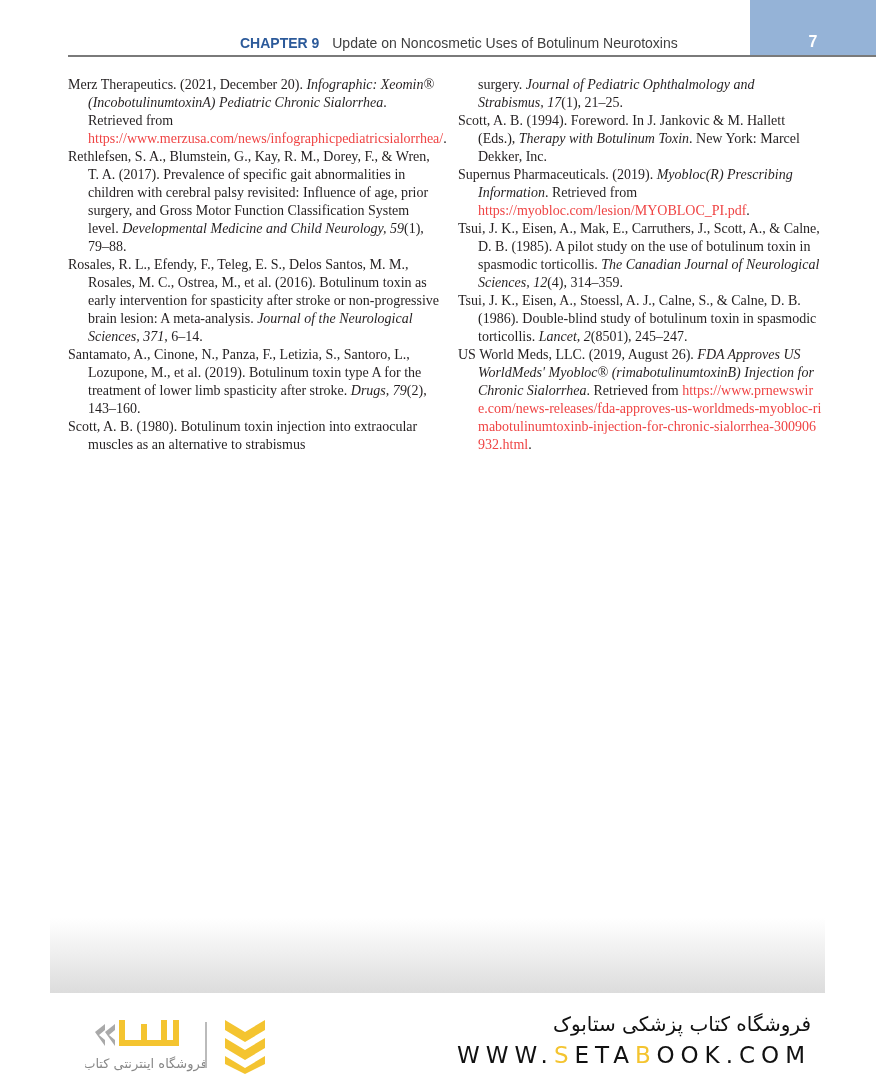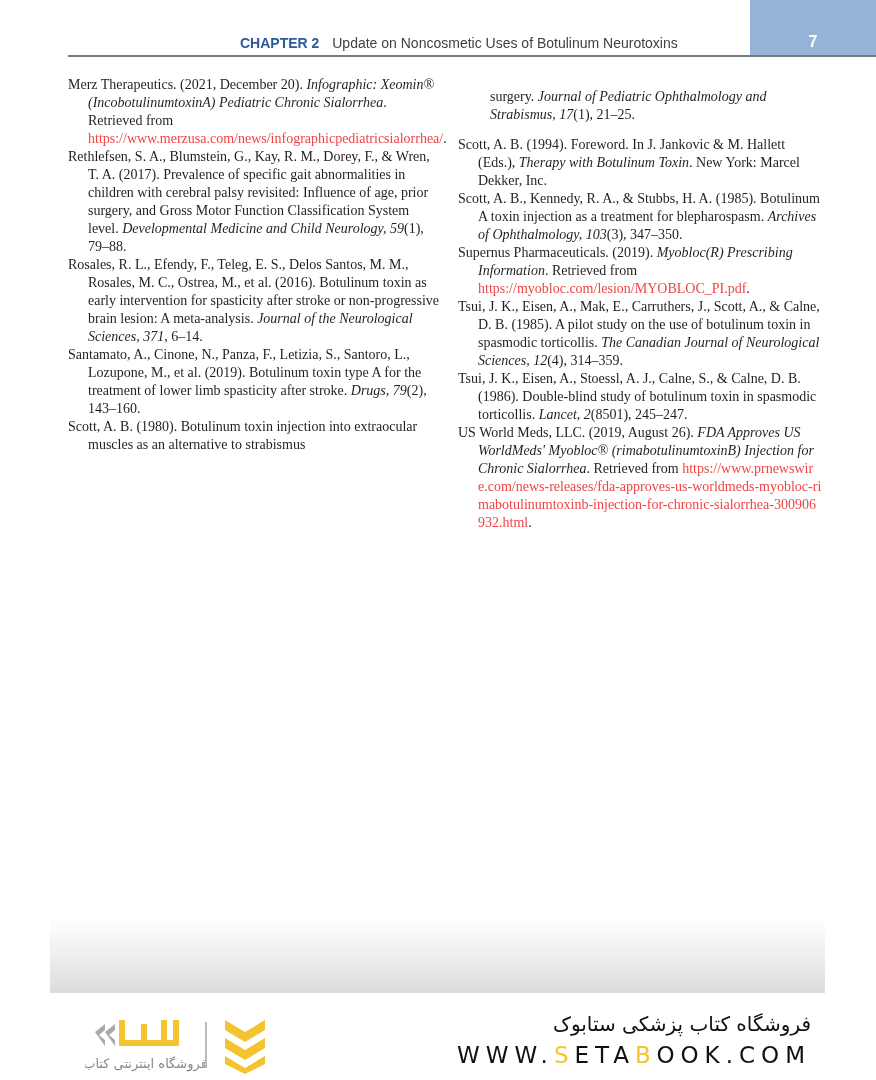--- a/index.html
+++ b/index.html
@@ -27,21 +27,21 @@
     position: absolute; left: 68px; top: 55px; width: 808px; height: 2px; background: #7a7a7a;
   }
   .col {
     position: absolute; top: 76px; font-size: 14px; line-height: 18px;
   }
   .col.left { left: 68px; width: 372px; }
   .col.right { left: 458px; width: 364px; }
   .ref { padding-left: 20px; text-indent: -20px; margin: 0; }
   .ref i { font-style: italic; }
   .link { color: #ef4444; }
-  .cont { padding-left: 20px; margin: 12px; font-family: Liberation Serif, serif; }
+  .cont { padding-left: 20px; margin: 0; font-family: Liberation Serif, serif; }
   .shadow-band {
     position: absolute; left: 50px; top: 918px; width: 775px; height: 75px;
     background: linear-gradient(to bottom, #ffffff 0%, #ececec 55%, #dcdcdc 100%);
   }
   .footer-left {
     position: absolute; left: 85px; top: 1010px; width: 270px; height: 70px;
   }
   .fa-text {
     position: absolute; right: 65px; top: 1012px;
     font-family: "DejaVu Sans", sans-serif; font-size: 20px; color: #111; direction: rtl;
@@ -51,21 +51,21 @@
     font-family: "DejaVu Sans", sans-serif; font-size: 23px; letter-spacing: 6px; color: #111;
   }
   .site .y { color: #f4c430; }
 </style>
 </head>
 <body>
 
 <div class="page-tab"></div>
 <div class="page-num">7</div>
 <div class="header">
-  <span class="chap">CHAPTER 2</span>
+  <span class="chap">CHAPTER 9</span>
   <span class="title">Update on Noncosmetic Uses of Botulinum Neurotoxins</span>
 </div>
 <div class="rule"></div>
 
 <div class="col left">
   <p class="ref">
     <span>Merz Therapeutics. (2021, December 20). </span><i>Infographic: Xeomin® (IncobotulinumtoxinA) Pediatric Chronic Sialorrhea</i><span>. Retrieved from </span><span class="link">https://www.merzusa.com/news/infographicpediatricsialorrhea/</span><span>.</span>
   </p>
   <p class="ref">
     <span>Rethlefsen, S. A., Blumstein, G., Kay, R. M., Dorey, F., &amp; Wren, T. A. (2017). Prevalence of specific gait abnormalities in children with cerebral palsy revisited: Influence of age, prior surgery, and Gross Motor Function Classification System level. </span><i>Developmental Medicine and Child Neurology, 59</i><span>(1), 79–88.</span>
@@ -80,23 +80,20 @@
     <span>Scott, A. B. (1980). Botulinum toxin injection into extraocular muscles as an alternative to strabismus</span>
   </p>
 </div>
 
 <div class="col right">
   <p class="cont">
     <span>surgery. </span><i>Journal of Pediatric Ophthalmology and Strabismus, 17</i><span>(1), 21–25.</span>
   </p>
   <p class="ref">
     <span>Scott, A. B. (1994). Foreword. In J. Jankovic &amp; M. Hallett (Eds.), </span><i>Therapy with Botulinum Toxin</i><span>. New York: Marcel Dekker, Inc.</span>
-  </p>
-  <p class="ref">
-    <span>Scott, A. B., Kennedy, R. A., &amp; Stubbs, H. A. (1985). Botulinum A toxin injection as a treatment for blepharospasm. </span><i>Archives of Ophthalmology, 103</i><span>(3), 347–350.</span>
   </p>
   <p class="ref">
     <span>Supernus Pharmaceuticals. (2019). </span><i>Myobloc(R) Prescribing Information</i><span>. Retrieved from </span><span class="link">https://myobloc.com/lesion/MYOBLOC_PI.pdf</span><span>.</span>
   </p>
   <p class="ref">
     <span>Tsui, J. K., Eisen, A., Mak, E., Carruthers, J., Scott, A., &amp; Calne, D. B. (1985). A pilot study on the use of botulinum toxin in spasmodic torticollis. </span><i>The Canadian Journal of Neurological Sciences, 12</i><span>(4), 314–359.</span>
   </p>
   <p class="ref">
     <span>Tsui, J. K., Eisen, A., Stoessl, A. J., Calne, S., &amp; Calne, D. B. (1986). Double-blind study of botulinum toxin in spasmodic torticollis. </span><i>Lancet, 2</i><span>(8501), 245–247.</span>
   </p>

